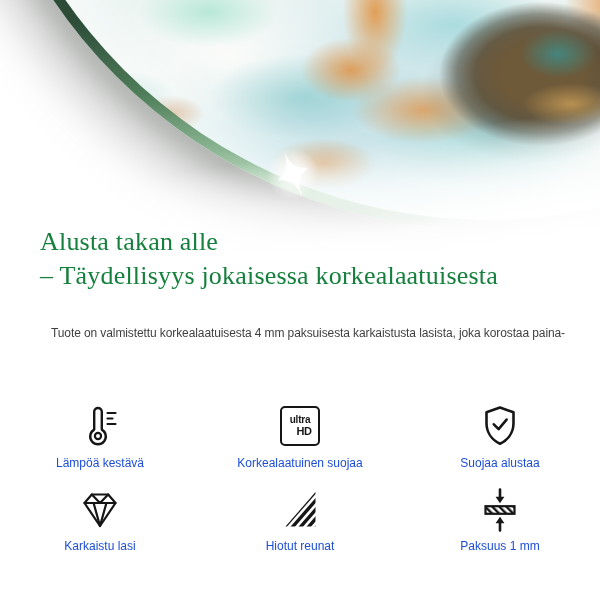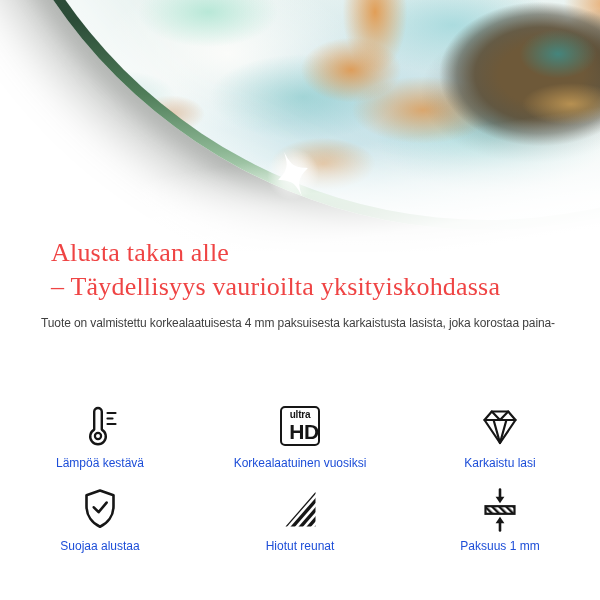--- a/index.html
+++ b/index.html
@@ -42,45 +42,45 @@
     box-shadow:inset 20px -16px 50px rgba(255,255,255,.5), inset 0 0 80px rgba(255,255,255,.25);
   }
   .sparkle{position:absolute;left:265px;top:146px;width:56px;height:56px;}
   .fade{
     position:absolute;inset:0;
     background:linear-gradient(171deg, rgba(255,255,255,0) 58%, rgba(255,255,255,.6) 72%, rgba(255,255,255,.95) 85%, #fff 93%);
   }
 
   
   .heading{
-    position:absolute;left:39px;top:224px;margin:12px;
+    position:absolute;left:39px;top:224px;margin:1px;
     font-family:"Liberation Serif","DejaVu Serif",serif;font-weight:400;
-    font-size:26px;line-height:34px;color:#ef4444;letter-spacing:.2px;
+    font-size:26px;line-height:34px;color:#15803d;letter-spacing:.2px;
   }
   .desc{
-    position:absolute;left:39px;top:310px;margin:2px;width:540px;
+    position:absolute;left:39px;top:310px;margin:12px;width:540px;
     font-size:12px;line-height:22px;color:#3f3f3f;letter-spacing:-.1px;
   }
   .desc span{display:block;white-space:nowrap;}
 
   
   .features{
     position:absolute;left:0;top:402px;width:600px;
     display:grid;grid-template-columns:repeat(3,1fr);row-gap:15px;justify-items:center;
   }
   .feature{display:flex;flex-direction:column;align-items:center;}
   .icon-box{width:48px;height:48px;display:flex;align-items:center;justify-content:center;}
   .feature-label{margin-top:6px;font-size:12px;color:#1d4ed8;text-align:center;}
   .icon-box svg{display:block;}
   .uhd-box{
     box-sizing:border-box;width:40px;height:40px;border:2.5px solid #161616;border-radius:5px;
     display:flex;flex-direction:column;align-items:center;justify-content:center;line-height:1;color:#161616;
   }
   .uhd-top{font-size:10px;font-weight:700;letter-spacing:-.2px;}
-  .uhd-bottom{font-size:21px;font-weight:700;letter-spacing:-.5px;margin-top:1px;padding-left:8px;}
+  .uhd-bottom{font-size:11px;font-weight:700;letter-spacing:-.5px;margin-top:1px;padding-left:8px;}
 </style>
 </head>
 <body>
 
 <div class="page">
 
   <section class="hero">
     <div class="glass">
       <div class="art"></div>
     </div>
@@ -97,21 +97,21 @@
         <g transform="rotate(-22 28 28)">
           <path d="M28 4 C29.4 19 31 22 44 28 C31 34 29.4 37 28 52 C26.6 37 25 34 12 28 C25 22 26.6 19 28 4 Z" fill="#ffffff"></path>
         </g>
       </svg>
     </div>
     <div class="fade"></div>
   </section>
 
   <h1 class="heading">
     <span>Alusta takan alle</span><br>
-    <span>– Täydellisyys vaurioilta yksityiskohdassa</span>
+    <span>– Täydellisyys jokaisessa korkealaatuisesta</span>
   </h1>
 
   <p class="desc">
     <span>Tuote on valmistettu korkealaatuisesta 4 mm paksuisesta karkaistusta lasista, joka korostaa paina-</span>
   </p>
 
   <div class="features">
 
     <div class="feature">
       <div class="icon-box">
@@ -124,41 +124,41 @@
       <div class="feature-label">Lämpöä kestävä</div>
     </div>
 
     <div class="feature">
       <div class="icon-box">
         <div class="uhd-box">
           <span class="uhd-top">ultra</span>
           <span class="uhd-bottom">HD</span>
         </div>
       </div>
-      <div class="feature-label">Korkealaatuinen vuosiksi</div>
+      <div class="feature-label">Korkealaatuinen suojaa</div>
+    </div>
+
+    <div class="feature">
+      <div class="icon-box">
+        <svg width="48" height="48" viewBox="0 0 48 48" fill="none" stroke="#161616" stroke-linecap="round" stroke-linejoin="round">
+          <path d="M24 5.5 L37.5 10.3 V21 C37.5 31 31.5 38.3 24 41.8 C16.5 38.3 10.5 31 10.5 21 V10.3 Z" stroke-width="2.6"></path>
+          <path d="M17.8 22.3 L22.6 27.2 L30.6 17.6" stroke-width="2.6"></path>
+        </svg>
+      </div>
+      <div class="feature-label">Suojaa alustaa</div>
     </div>
 
     <div class="feature">
       <div class="icon-box">
         <svg width="48" height="48" viewBox="0 0 48 48" fill="none" stroke="#161616" stroke-linecap="round" stroke-linejoin="round">
           <path d="M15.8 9.5 H32.2 L39.5 18 L24 41 L8.5 18 Z" stroke-width="2.2"></path>
           <path d="M8.5 18 H39.5 M15.8 9.5 L24 18 L32.2 9.5 M17.6 18 L24 41 M30.4 18 L24 41" stroke-width="2.2"></path>
         </svg>
       </div>
       <div class="feature-label">Karkaistu lasi</div>
-    </div>
-
-    <div class="feature">
-      <div class="icon-box">
-        <svg width="48" height="48" viewBox="0 0 48 48" fill="none" stroke="#161616" stroke-linecap="round" stroke-linejoin="round">
-          <path d="M24 5.5 L37.5 10.3 V21 C37.5 31 31.5 38.3 24 41.8 C16.5 38.3 10.5 31 10.5 21 V10.3 Z" stroke-width="2.6"></path>
-          <path d="M17.8 22.3 L22.6 27.2 L30.6 17.6" stroke-width="2.6"></path>
-        </svg>
-      </div>
-      <div class="feature-label">Suojaa alustaa</div>
     </div>
 
     <div class="feature">
       <div class="icon-box">
         <svg width="48" height="48" viewBox="0 0 48 48">
           <defs>
             <clipPath id="tri">
                 <polygon points="9.5,41.5 39.5,41.5 39.5,7"></polygon>
               </clipPath>
           </defs>

